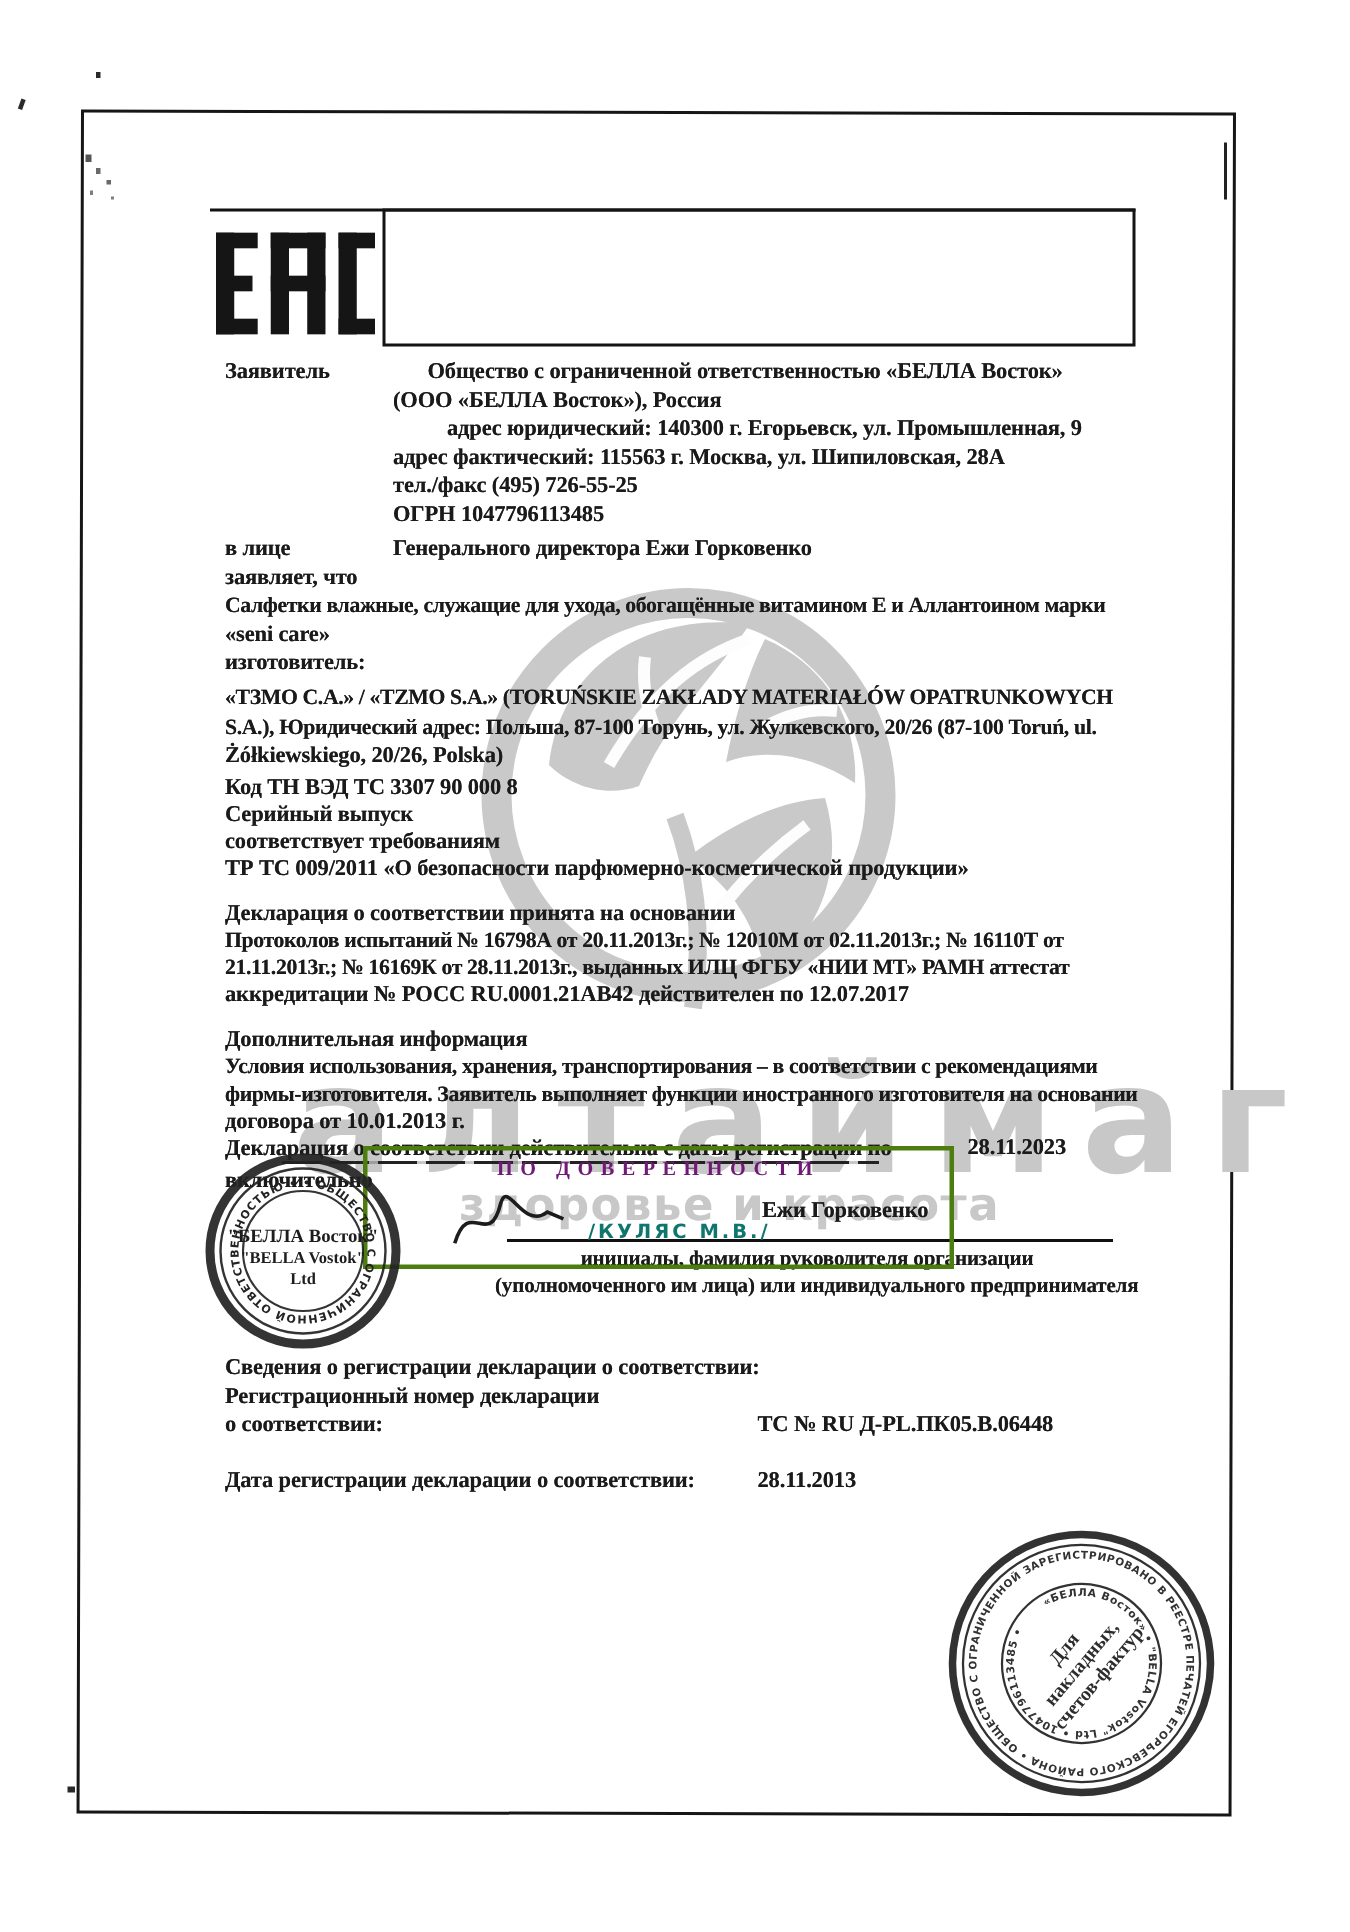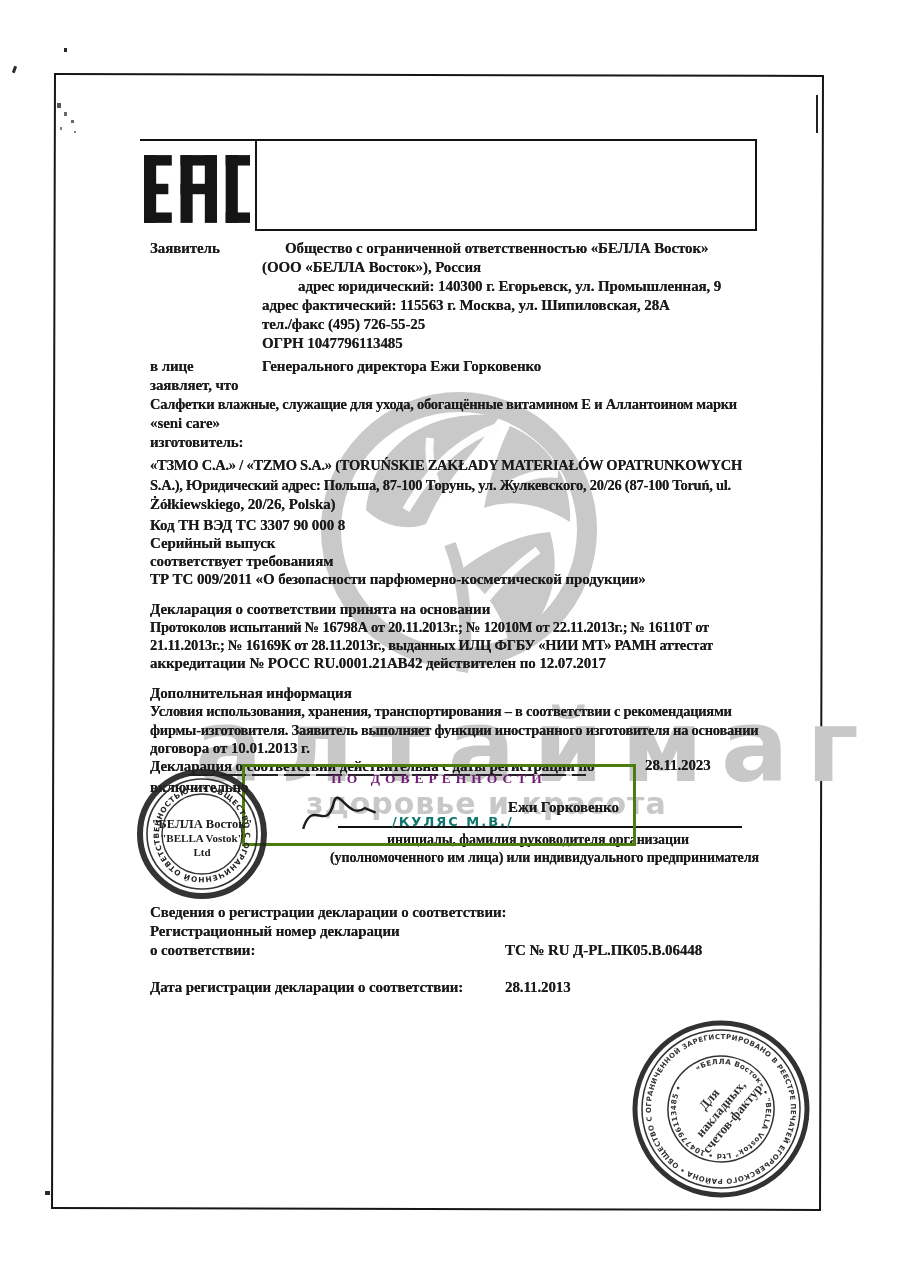--- a/index.html
+++ b/index.html
@@ -88,21 +88,21 @@
 
 <div class="abs t w" style="left:150px;top:457px;">«ТЗМО С.А.» / «TZMO S.A.» (TORUŃSKIE ZAKŁADY MATERIAŁÓW OPATRUNKOWYCH</div>
 <div class="abs t w" style="left:150px;top:477px;">S.A.), Юридический адрес: Польша,  87-100 Торунь, ул. Жулкевского, 20/26  (87-100 Toruń, ul.</div>
 <div class="abs t" style="left:150px;top:496px;">Żółkiewskiego, 20/26, Polska)</div>
 <div class="abs t" style="left:150px;top:517px;">Код ТН ВЭД ТС 3307 90 000 8</div>
 <div class="abs t" style="left:150px;top:535px;">Серийный выпуск</div>
 <div class="abs t" style="left:150px;top:553px;">соответствует требованиям</div>
 <div class="abs t" style="left:150px;top:571px;">ТР ТС 009/2011 «О безопасности парфюмерно-косметической продукции»</div>
 
 <div class="abs t" style="left:150px;top:601px;">Декларация о соответствии принята на основании</div>
-<div class="abs t w" style="left:150px;top:619px;">Протоколов испытаний № 16798А от 20.11.2013г.; № 12010М от 22.11.2013г.; № 16110Т от</div>
+<div class="abs t w" style="left:150px;top:619px;">Протоколов испытаний № 16798А от 20.11.2013г.; № 12010М от 02.11.2013г.; № 16110Т от</div>
 <div class="abs t w" style="left:150px;top:637px;">21.11.2013г.; № 16169К от 28.11.2013г., выданных ИЛЦ ФГБУ «НИИ МТ» РАМН аттестат</div>
 <div class="abs t" style="left:150px;top:655px;">аккредитации № РОСС RU.0001.21АВ42 действителен по 12.07.2017</div>
 
 <div class="abs t" style="left:150px;top:685px;">Дополнительная информация</div>
 <div class="abs t w" style="left:150px;top:703px;">Условия использования, хранения, транспортирования – в соответствии с рекомендациями</div>
 <div class="abs t w" style="left:150px;top:722px;">фирмы-изготовителя. Заявитель выполняет функции иностранного изготовителя на основании</div>
 <div class="abs t" style="left:150px;top:740px;text-align:center;">договора от 10.01.2013 г.</div>
 <div class="abs t" style="left:150px;top:758px;">Декларация о соответствии действительна с даты регистрации по</div>
 <div class="abs t" style="left:645px;top:757px;">28.11.2023</div>
 <div class="abs" style="left:188px;top:774px;width:398px;height:2px;z-index:1;background:repeating-linear-gradient(90deg,#222 0 26px,rgba(34,34,34,.25) 26px 32px);"></div>

